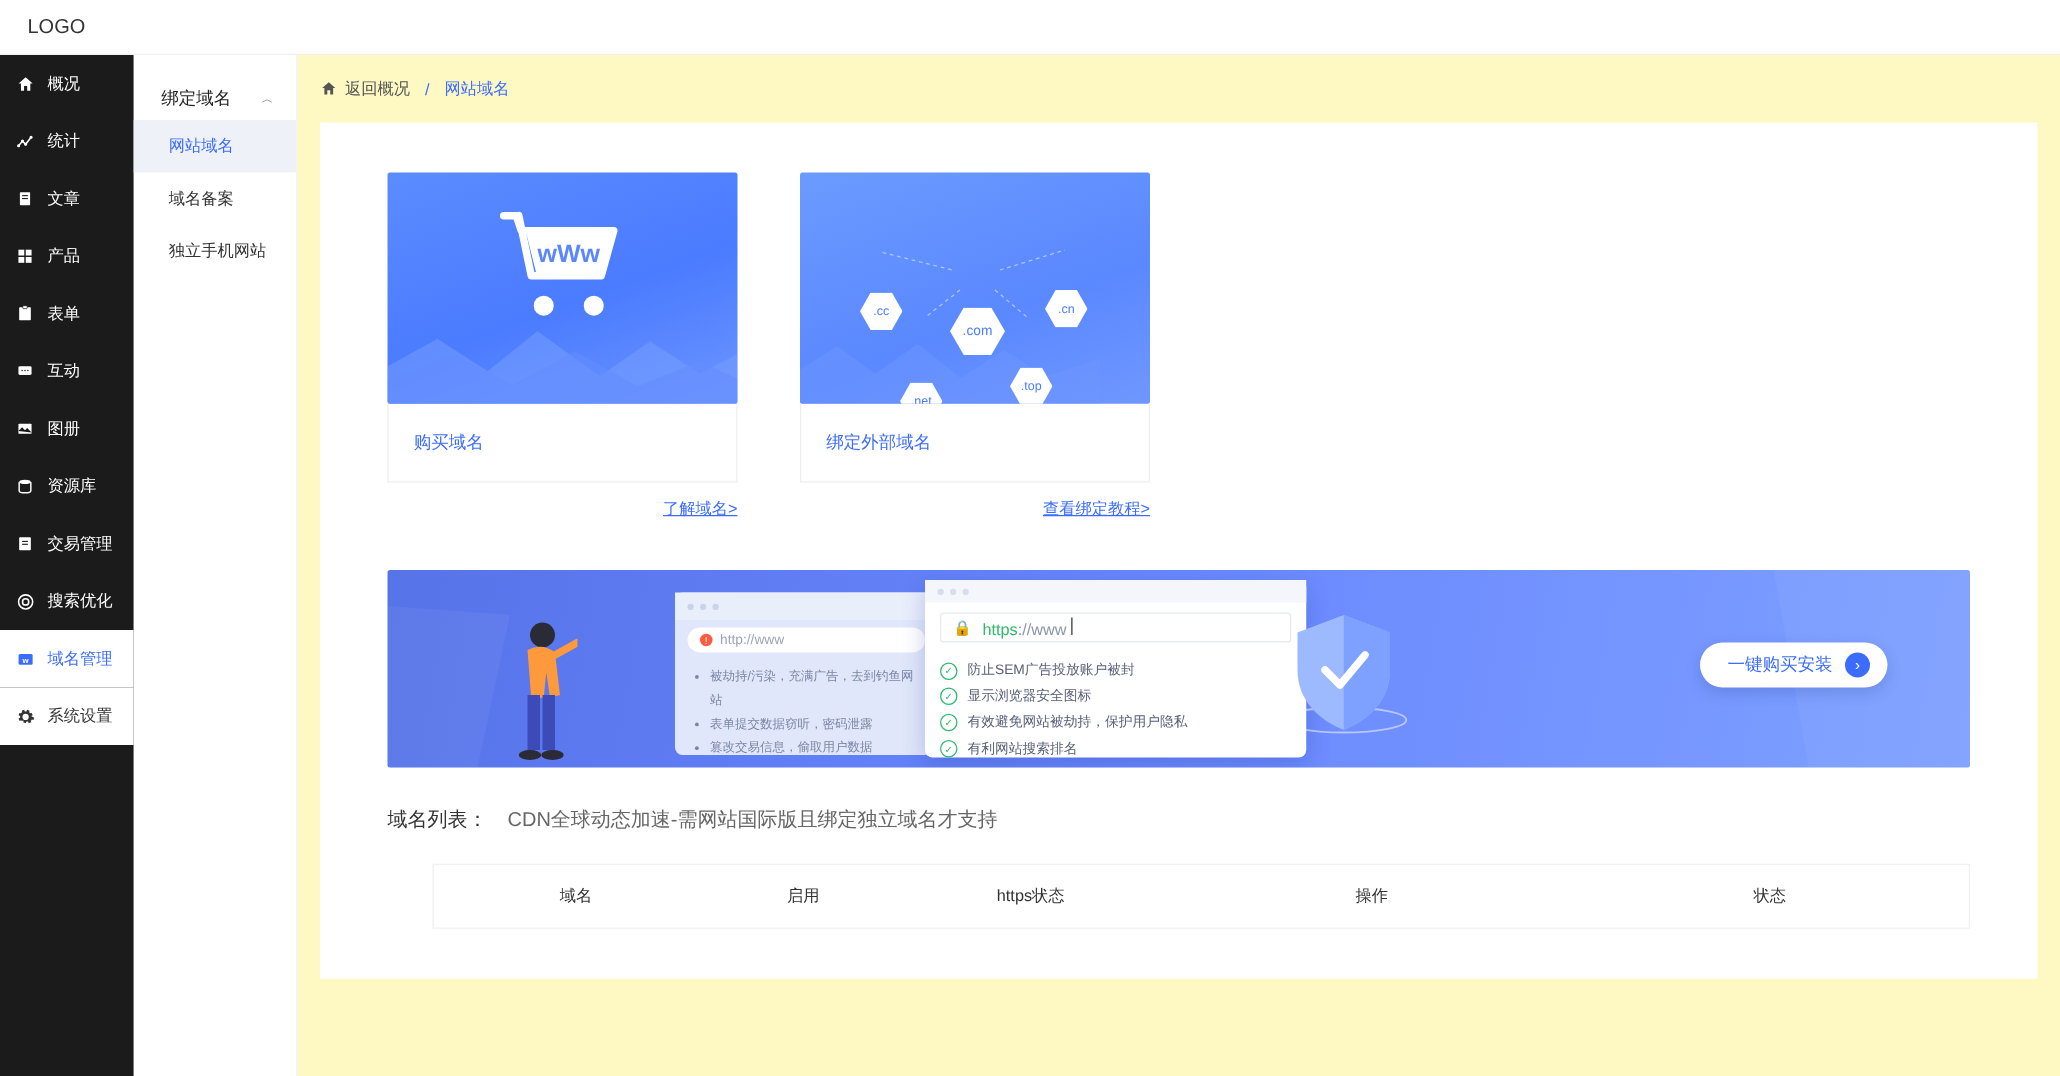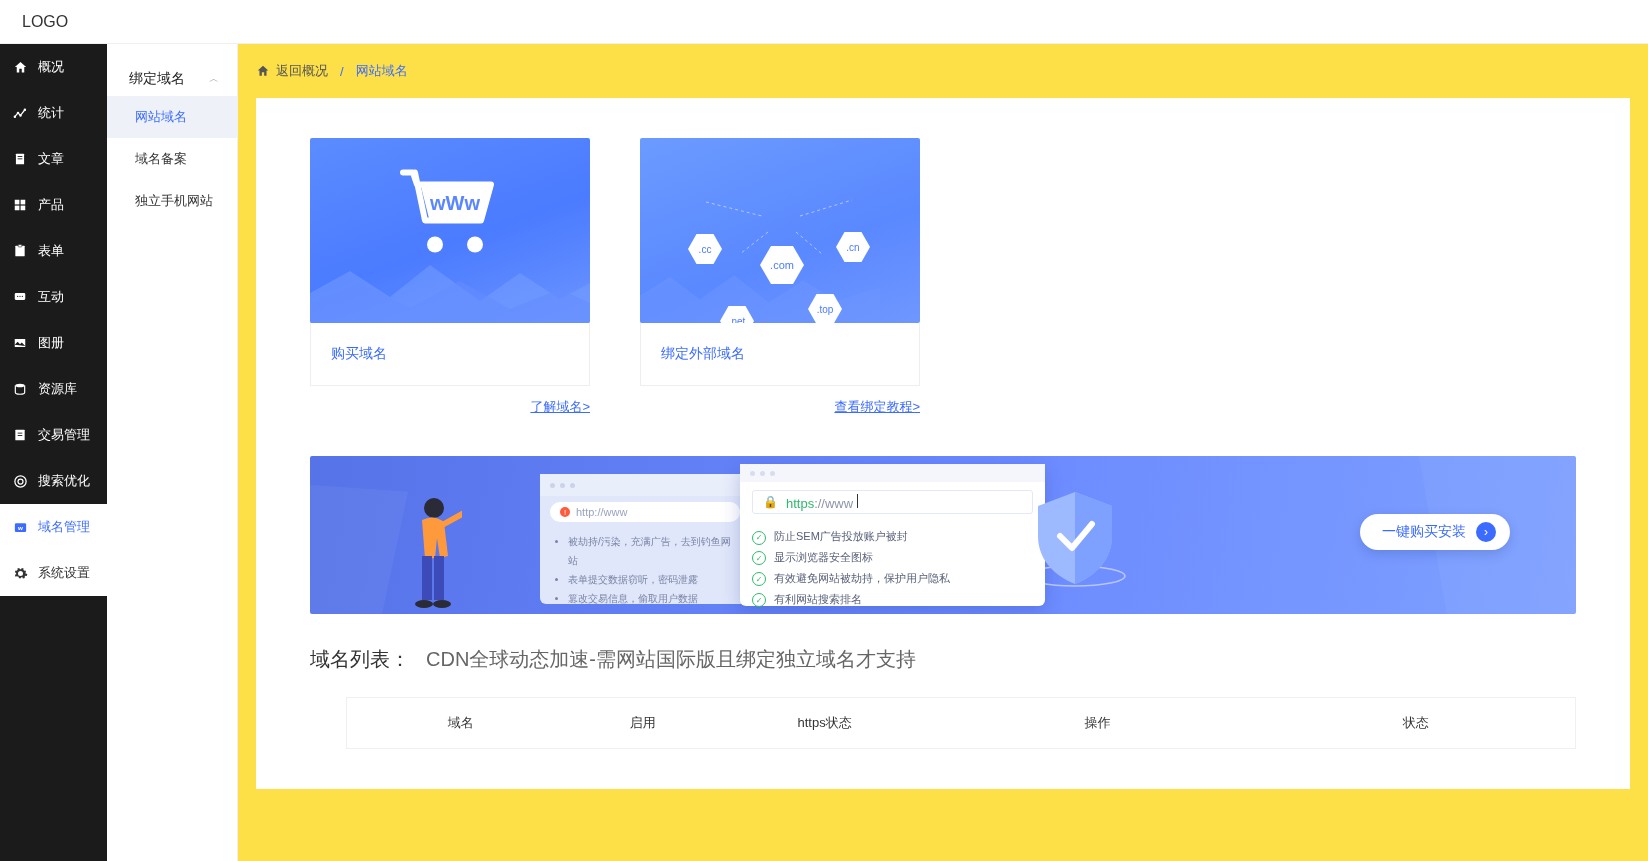--- a/index.html
+++ b/index.html
@@ -10,21 +10,21 @@
 .sidebar1 { width:107px; background:#1b1b1b; color:#ccc; overflow-y:auto; }
 .nav-item { display:flex; align-items:center; height:46px; padding:0 12px; cursor:pointer; font-size:13px; gap:10px; color:#fff; }
 .nav-item.light { background:#fff; color:#333; }
 .nav-item.active { color:#3c6cff; }
 .nav-icon { width:16px; height:16px; display:inline-flex; align-items:center; justify-content:center; flex-shrink:0; }
 .sidebar2 { width:131px; background:#fff; padding:26px 0 0 0; border-right:1px solid #f0f0f0; }
 .sub-group { padding:0 18px 8px 22px; font-size:14px; color:#222; display:flex; align-items:center; justify-content:space-between; }
 .sub-chevron { font-size:10px; color:#888; }
 .sub-item { padding:12px 18px 12px 28px; font-size:13px; color:#333; cursor:pointer; }
 .sub-item.active { background:#eef1f7; color:#3c6cff; }
-.content { flex:1; background:#fde047; overflow-y:auto; }
+.content { flex:1; background:#fef9c3; overflow-y:auto; }
 .breadcrumb { height:54px; display:flex; align-items:center; padding:0 18px; gap:6px; color:#333; }
 .breadcrumb .home { color:#555; display:inline-flex; align-items:center; gap:6px; cursor:pointer; }
 .breadcrumb .sep { color:#3c6cff; margin:0 6px; }
 .breadcrumb .cur { color:#3c6cff; }
 .panel { background:#fff; margin:0 18px 18px 18px; padding:40px 54px; }
 .cards { display:flex; gap:50px; }
 .card { width:280px; }
 .card-img { width:280px; height:185px; border-radius:2px; position:relative; overflow:hidden; }
 .card-title { padding:22px 0 22px 20px; border:1px solid #eee; border-top:none; color:#3c6cff; font-size:14px; cursor:pointer; }
 .card-link { text-align:right; padding-top:12px; }
@@ -55,21 +55,21 @@
 .br2 .lock { color:#2fb96c; font-size:12px; }
 .br2 .https { color:#2fb96c; }
 .br2 .rest { color:#8e95a8; }
 .br2 .cursor { display:inline-block; width:1px; height:14px; background:#333; }
 .br2 ul { list-style:none; padding:4px 12px 0 12px; font-size:11px; color:#596079; line-height:1.9; }
 .br2 ul li::before { content:"✓"; display:inline-flex; width:12px;height:12px; border:1.5px solid #2fb96c; border-radius:50%; color:#2fb96c; font-size:8px; align-items:center; justify-content:center; margin-right:8px;}
 .shield { position:absolute; left:710px; top:28px; }
 .install-btn { position:absolute; right:66px; top:58px; background:#fff; color:#3c6cff; height:36px; padding:0 14px 0 22px; border-radius:18px; display:flex; align-items:center; gap:10px; font-size:14px; font-weight:500; cursor:pointer; box-shadow:0 4px 12px rgba(20,50,120,.2);}
 .install-btn .arr { width:20px;height:20px;border-radius:50%;background:#3c6cff;color:#fff;display:flex;align-items:center;justify-content:center;font-size:12px;}
 
-.list-head { display:flex; align-items:center; gap:16px; margin-top:32px; font-size:20px;text-align:right; }
+.list-head { display:flex; align-items:center; gap:16px; margin-top:32px; font-size:16px;text-align:right; }
 .list-head .note { color:#666; }
 .table { margin-top:24px;padding-left:36px; }
 .table .thead { display:flex; background:#fff; border:1px solid #f0f0f0; height:52px; align-items:center; color:#333; font-size:13px; }
 .th { flex:1; text-align:center; }
 </style>
 </head>
 <body>
 
 <div class="topbar">
   <div class="logo">LOGO</div>

